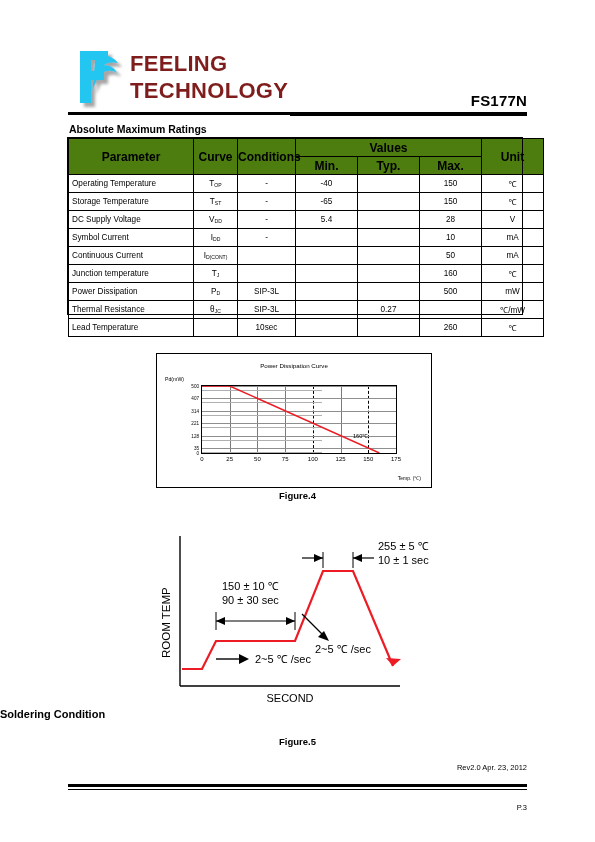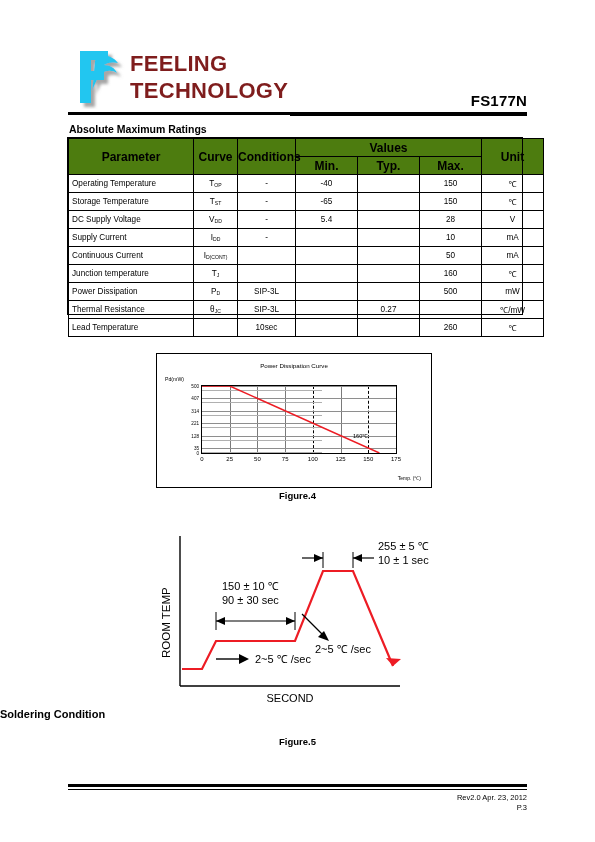--- a/index.html
+++ b/index.html
@@ -212,21 +212,21 @@
     background: #000;
   }
   #footer-rule-b {
     position: absolute;
     left: 68px; top: 789px;
     width: 459px; height: 1px;
     background: #000;
   }
   #footer-rev {
     position: absolute;
-    right: 68px; top: 793px;
+    right: 68px; top: 763px;
     font-size: 7.5px;
     text-align: right;
     padding-left: 44px;
   }
   #footer-page {
     position: absolute;
     right: 68px; top: 803px;
     font-size: 7.5px;
     text-align: right;
   }
@@ -317,21 +317,21 @@
       <tr>
         <td class="param">DC Supply Voltage</td>
         <td class="ctr">V<span class="sub">DD</span></td>
         <td class="ctr">-</td>
         <td class="ctr">5.4</td>
         <td class="ctr"></td>
         <td class="ctr">28</td>
         <td class="ctr">V</td>
       </tr>
       <tr>
-        <td class="param">Supply Current</td>
+        <td class="param">Symbol Current</td>
         <td class="ctr">I<span class="sub">DD</span></td>
         <td class="ctr">-</td>
         <td class="ctr"></td>
         <td class="ctr"></td>
         <td class="ctr">10</td>
         <td class="ctr">mA</td>
       </tr>
       <tr>
         <td class="param">Continuous Current</td>
         <td class="ctr">I<span class="sub">D(CONT)</span></td>

